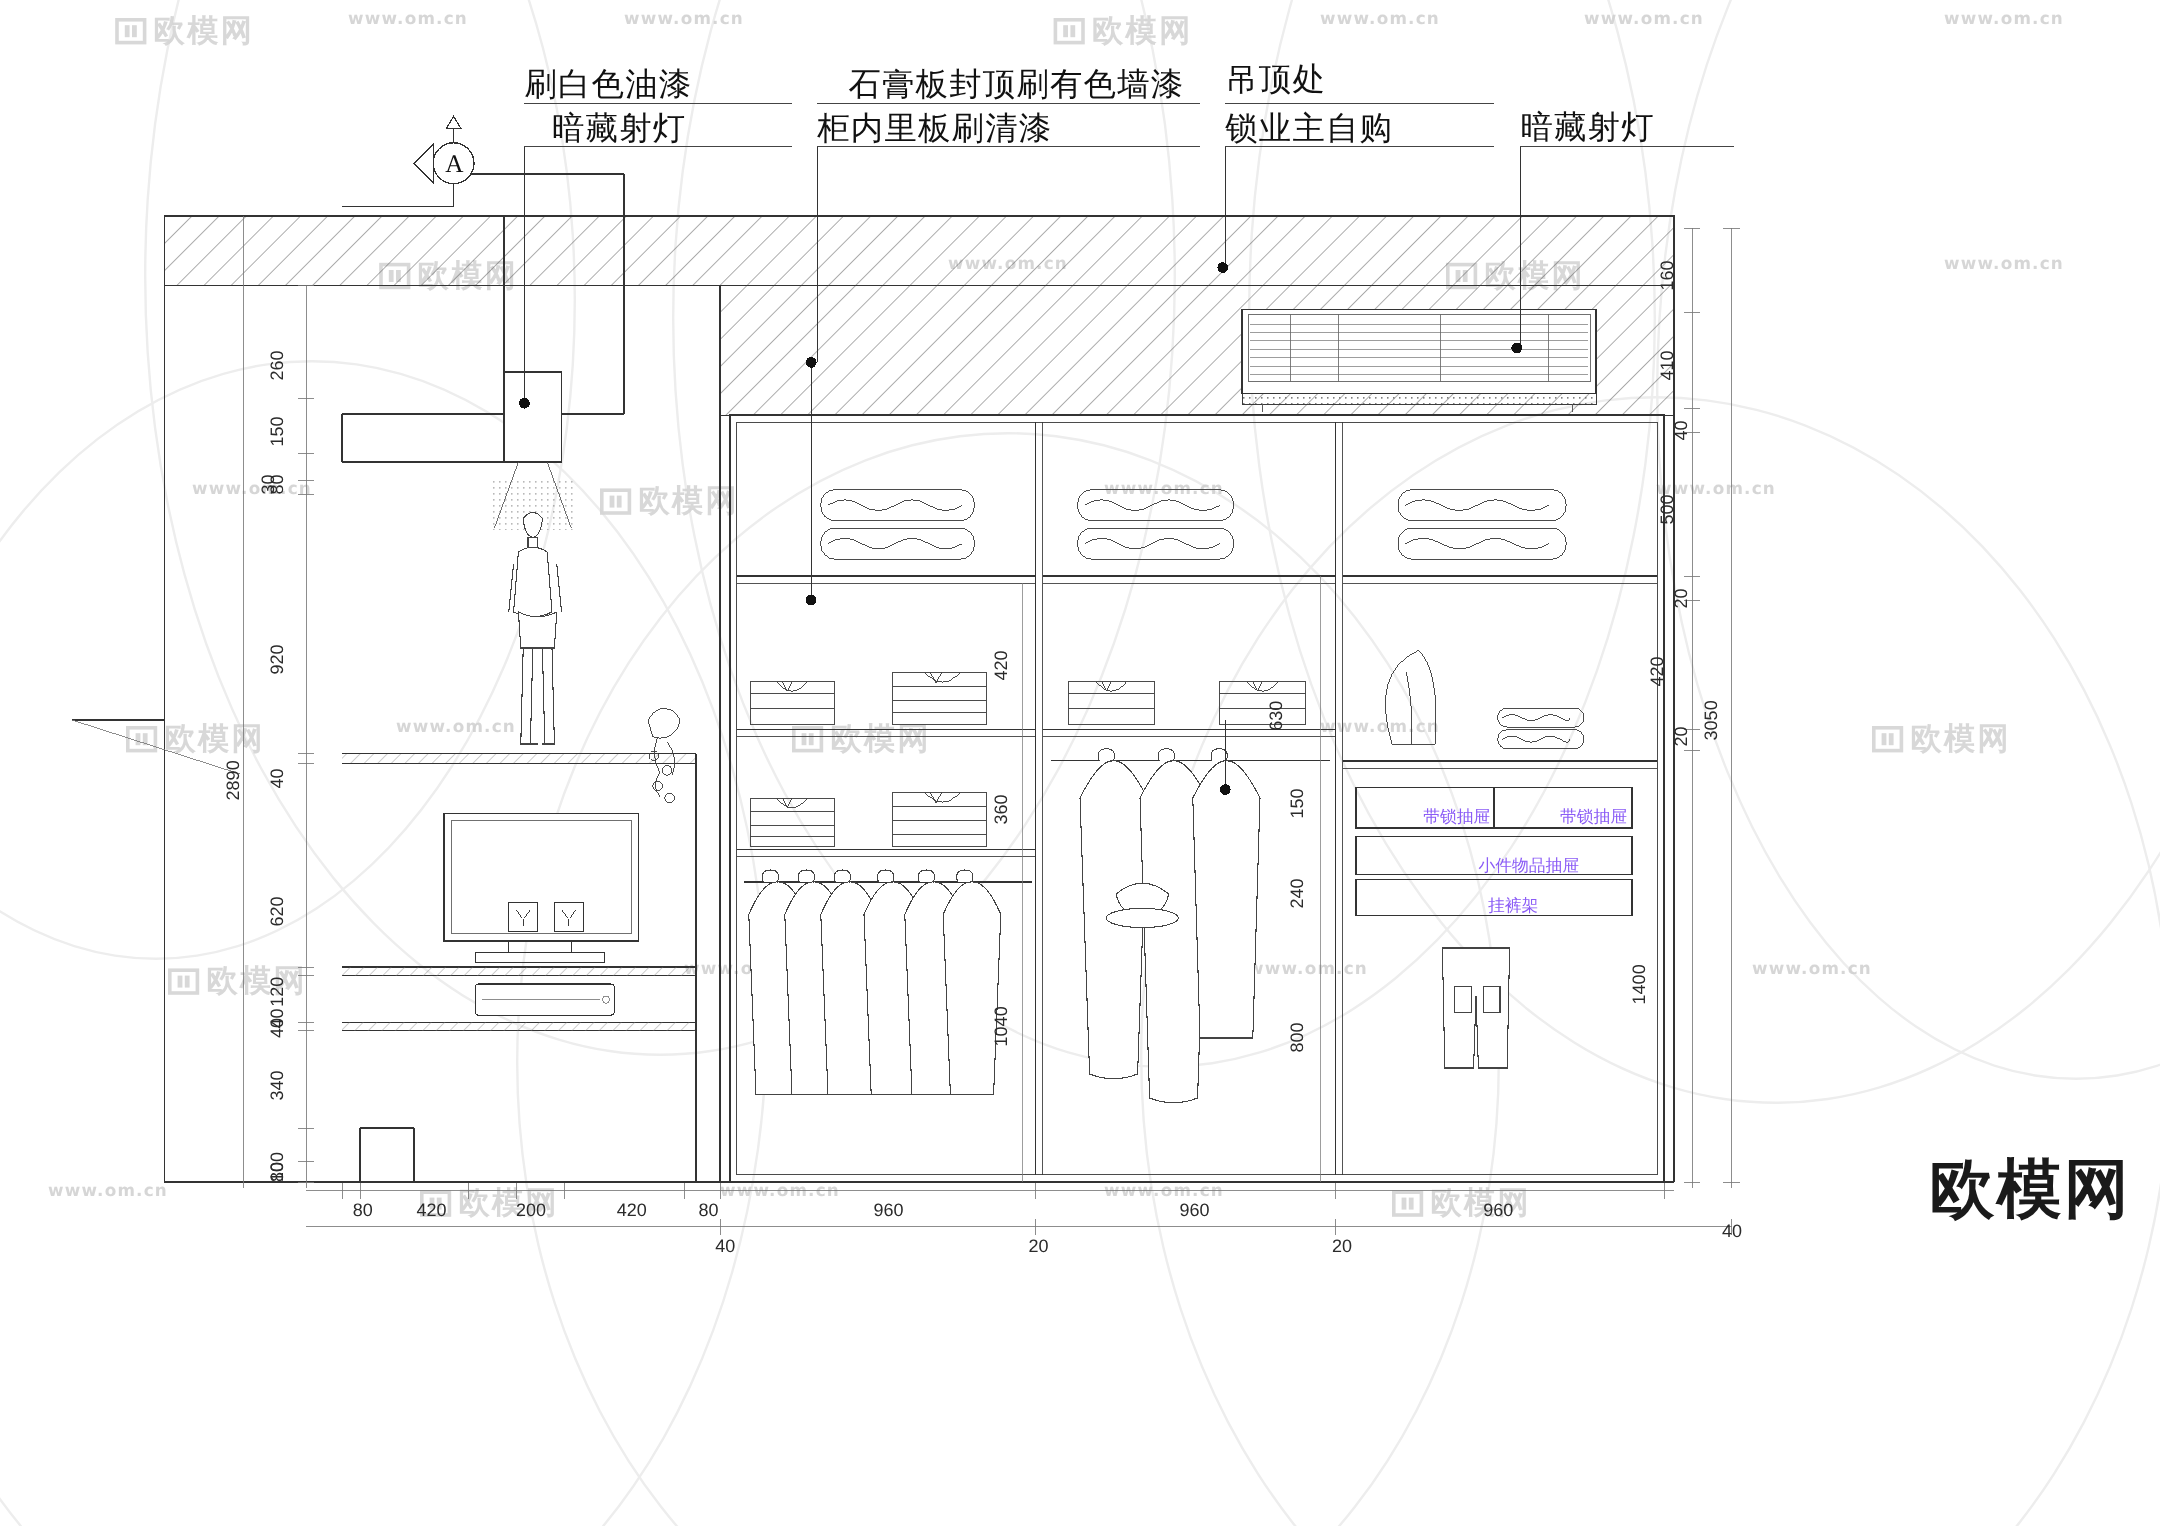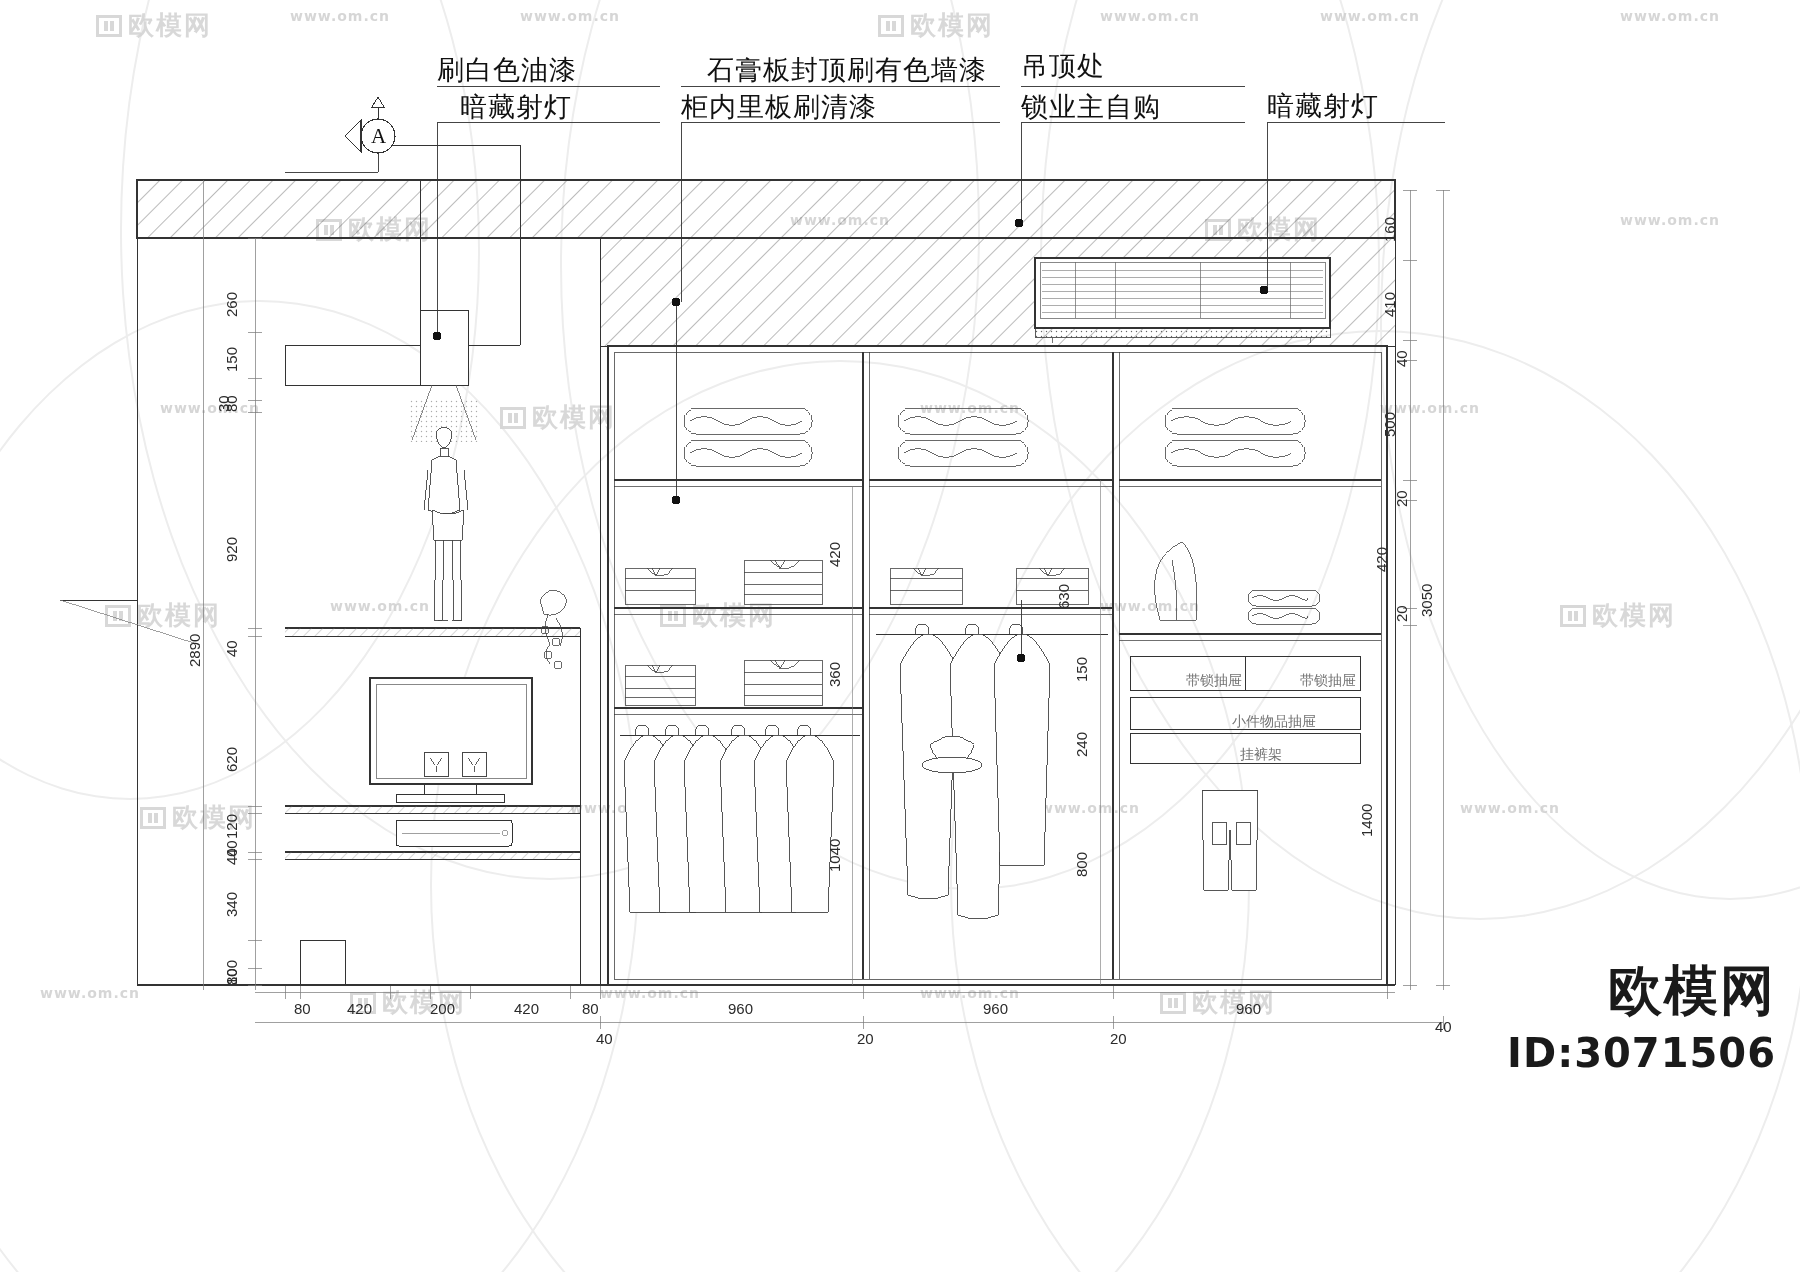--- a/index.html
+++ b/index.html
@@ -78,21 +78,21 @@
   }
   .dim.vert {
     transform-origin: left bottom;
     transform: rotate(-90deg);
   }
   .cabtext {
     position: absolute;
     z-index: 30;
     font-family: Liberation Sans, sans-serif;
     font-size: 14px;
-    color: #737373;
+    color: #8b5cf6;
     white-space: nowrap;
   }
   .bubble-a {
     position: absolute; z-index: 30;
     font-family: "Liberation Serif", serif;
     font-size: 21px; color: #111;
   }
   
   .brand {
     position: absolute; z-index: 40;
@@ -550,15 +550,14 @@
       <div class="dim" style="left: 728px; top: 1000px;">960</div>
       <div class="dim" style="left: 983px; top: 1000px;">960</div>
       <div class="dim" style="left: 1236px; top: 1000px;">960</div>
       <div class="dim" style="left: 596px; top: 1030px;">40</div>
       <div class="dim" style="left: 857px; top: 1030px;">20</div>
       <div class="dim" style="left: 1110px; top: 1030px;">20</div>
       <div class="dim" style="left: 1435px; top: 1018px;">40</div>
     </div>
 
   <div class="brand brand-name" style="top:955px;">欧模网</div>
-  <div class="brand brand-id" style="top:1030px;">ID:3071506</div>
 
 </div>
 
 </body></html>

